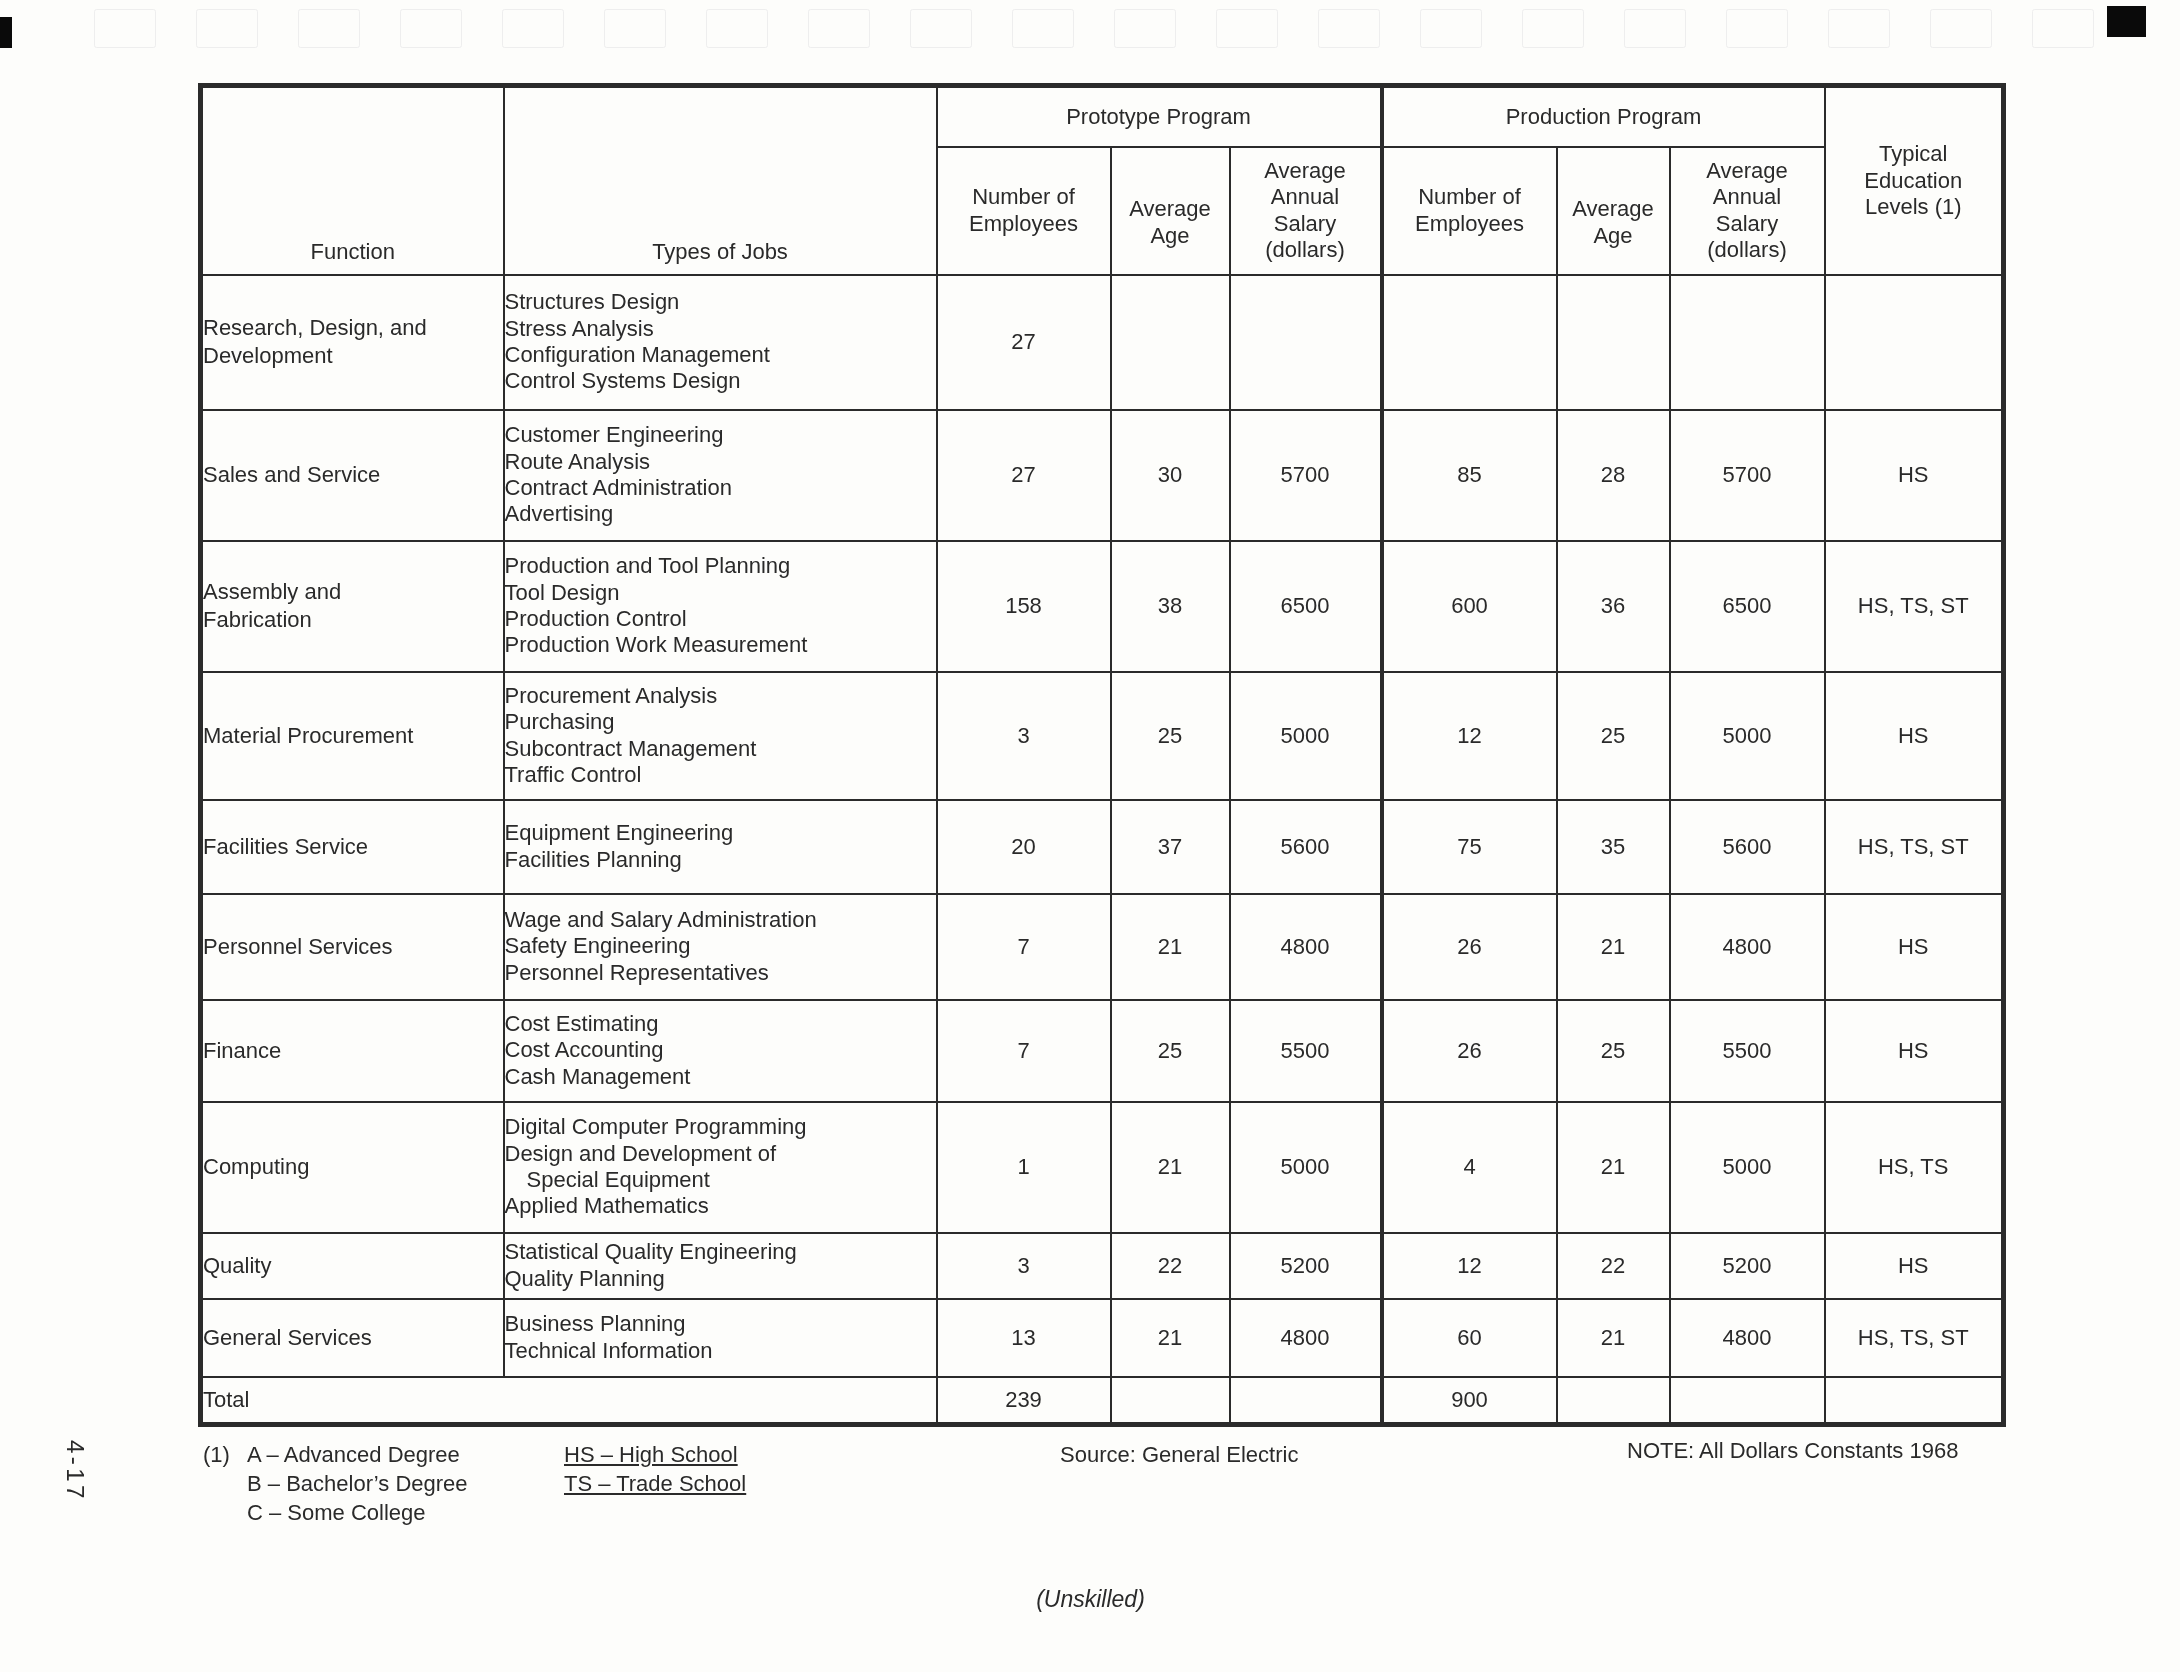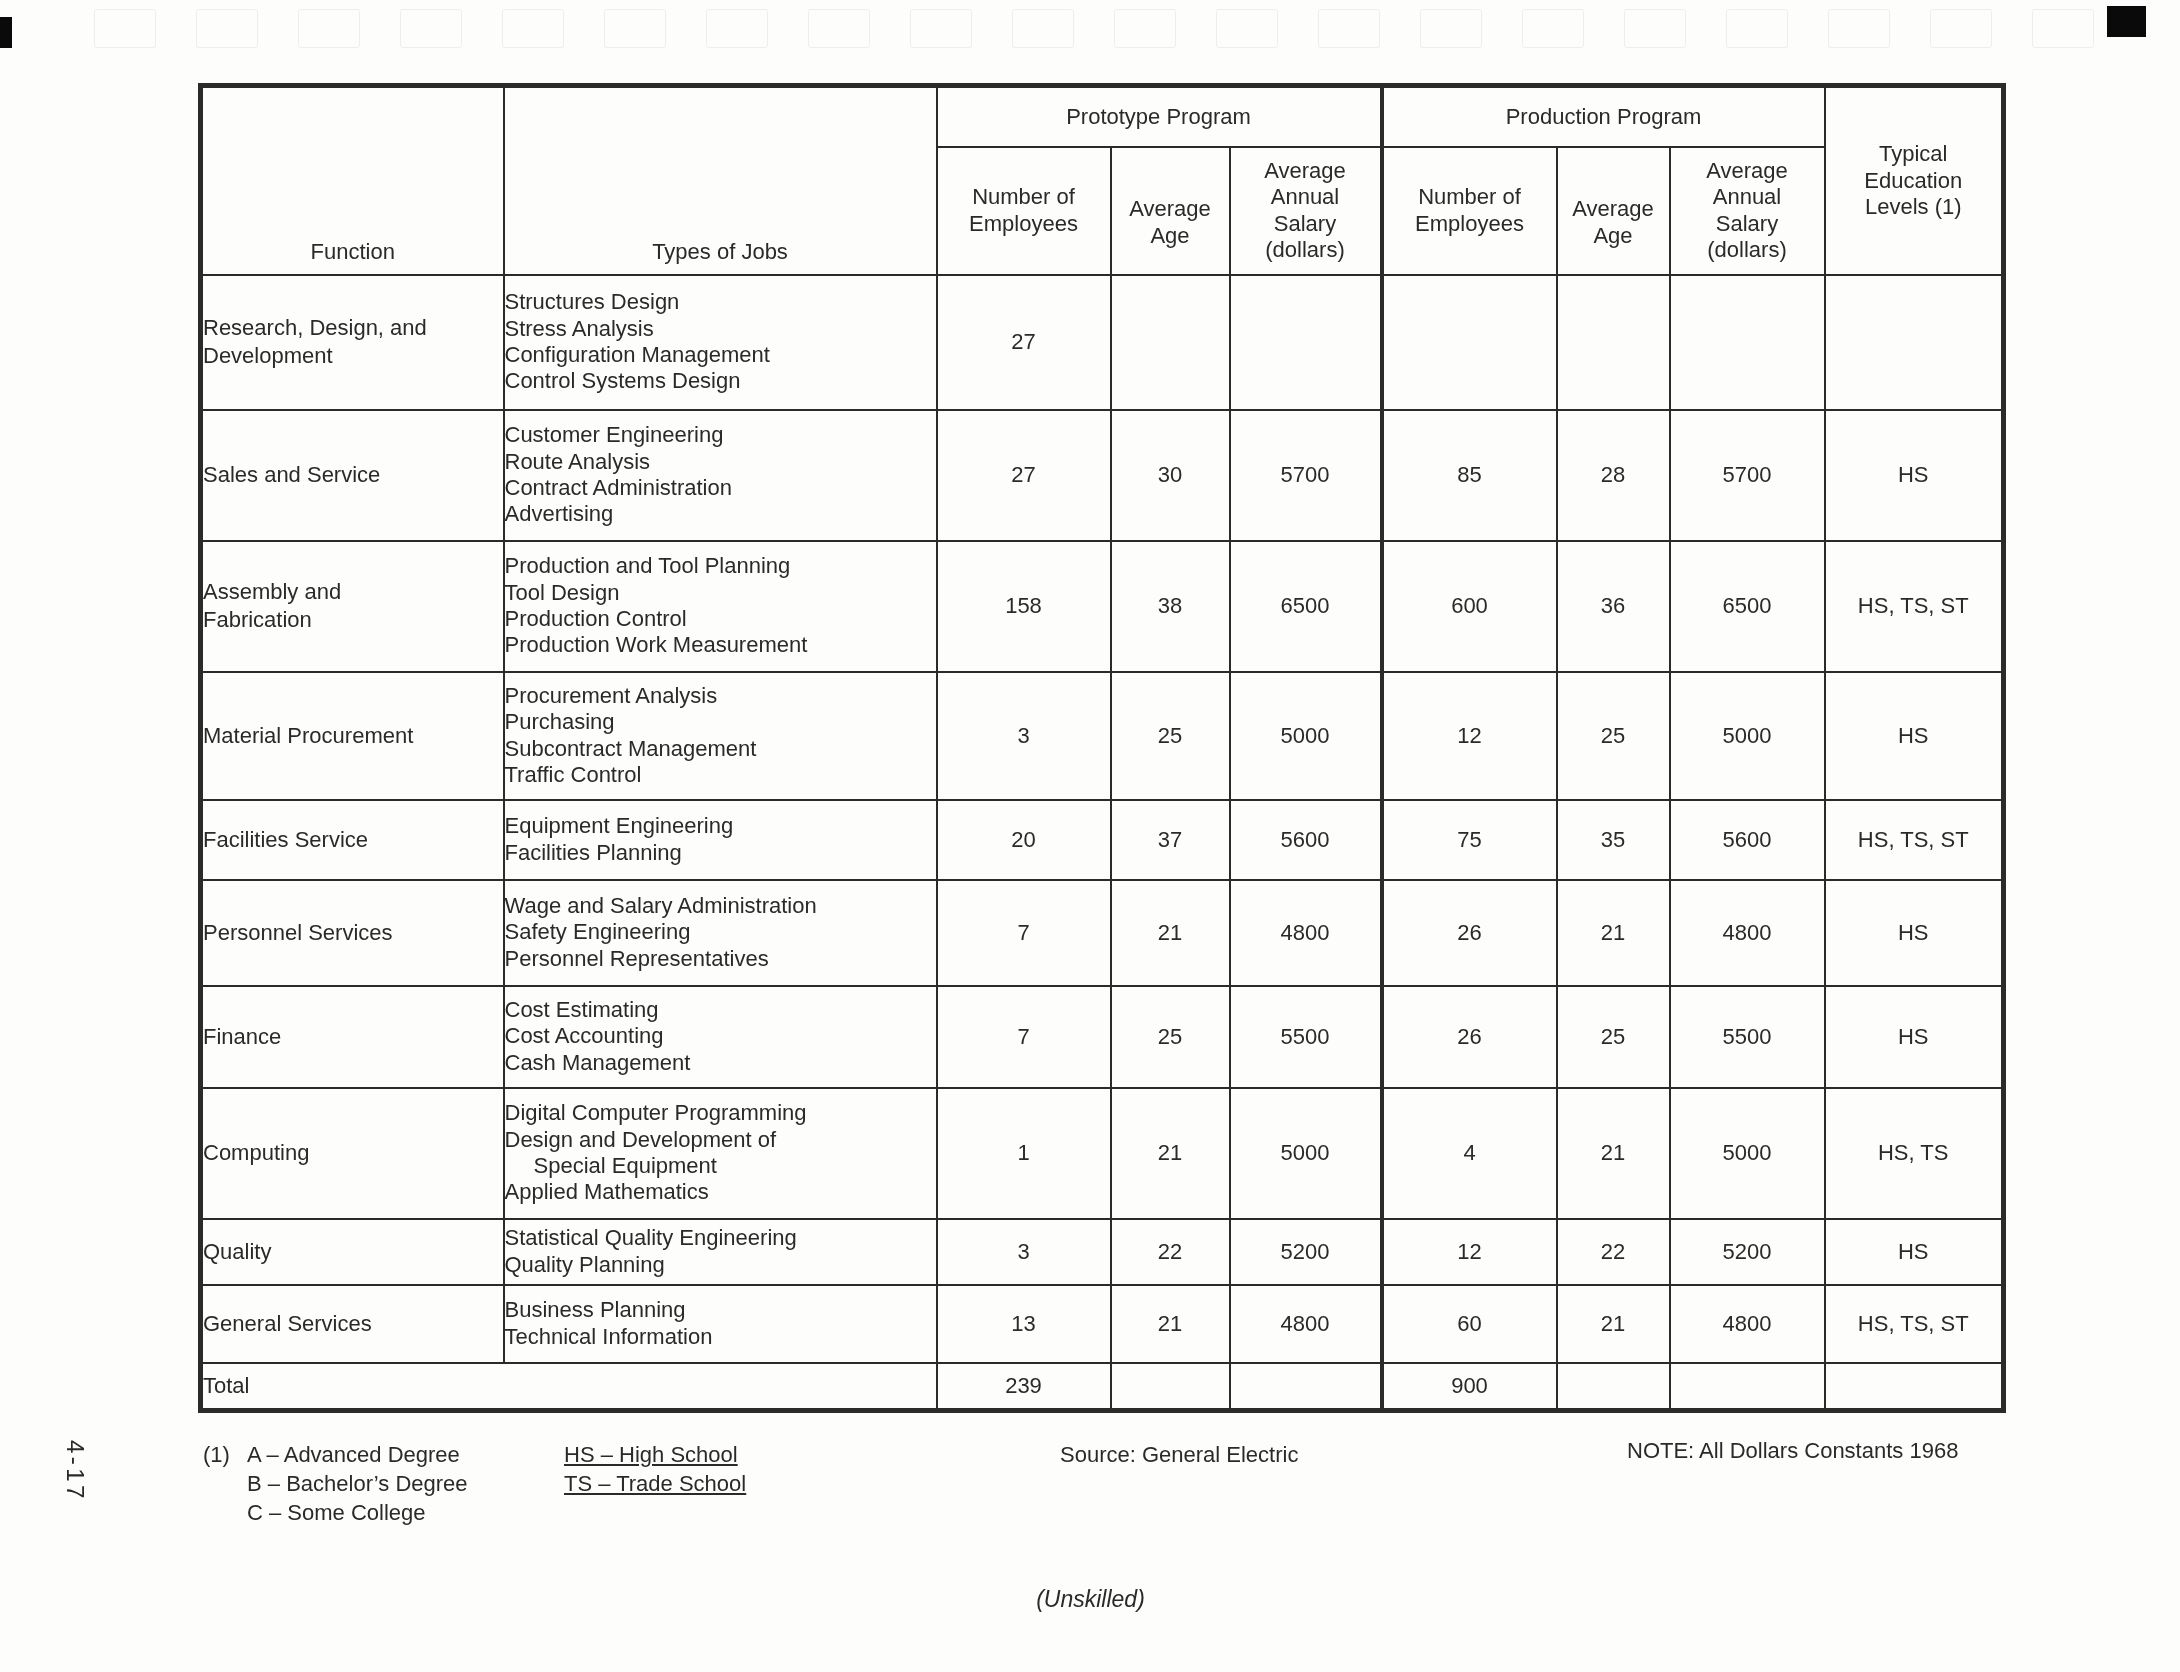--- a/index.html
+++ b/index.html
@@ -17,21 +17,21 @@
   }
   table.main td, table.main th {
     border:2.6px solid #2b2b2b; padding:0; font-weight:normal; vertical-align:middle;
   }
   table.main th { text-align:center; line-height:26.4px; }
   .hdr-group { height:61px; }
   .hdr-sub { height:128px; }
   .hdr-bottom { vertical-align:bottom !important; padding-bottom:8.5px !important; }
   td.func { vertical-align:top; padding:12px 0 0 32px; line-height:28px; }
   td.jobs { vertical-align:top; padding:10.2px 0 0 44px; line-height:26.4px; }
-  td.jobs div.indent { padding-left:29px; }
+  td.jobs div.indent { padding-left:22px; }
   td.num { text-align:center; }
   td.total-label { text-align:left; padding-left:349px; }
   td.total-num { text-align:center; vertical-align:top; padding-top:6.8px; }
   .thick-v { border-left:4.3px solid #2b2b2b !important; }
   .footnote { position:absolute; font-size:22px; line-height:29px; }
   .caption { position:absolute; left:0; width:2181px; text-align:center; font-style:italic; font-size:23px; line-height:31px; top:1584px; }
   .page-num { position:absolute; left:89px; top:1440px; font-size:24px; transform:rotate(90deg); transform-origin:left top; letter-spacing:3.4px; }
 </style>
 </head>
 <body>
@@ -184,21 +184,21 @@
           <div>Traffic Control</div>
         </td>
         <td class="num">3</td>
         <td class="num">25</td>
         <td class="num">5000</td>
         <td class="num thick-v">12</td>
         <td class="num">25</td>
         <td class="num">5000</td>
         <td class="num">HS</td>
       </tr>
-      <tr style="height: 80px;">
+      <tr style="height: 94px;">
         <td class="func">
           <div>Facilities Service</div>
         </td>
         <td class="jobs">
           <div>Equipment Engineering</div>
           <div>Facilities Planning</div>
         </td>
         <td class="num">20</td>
         <td class="num">37</td>
         <td class="num">5600</td>

